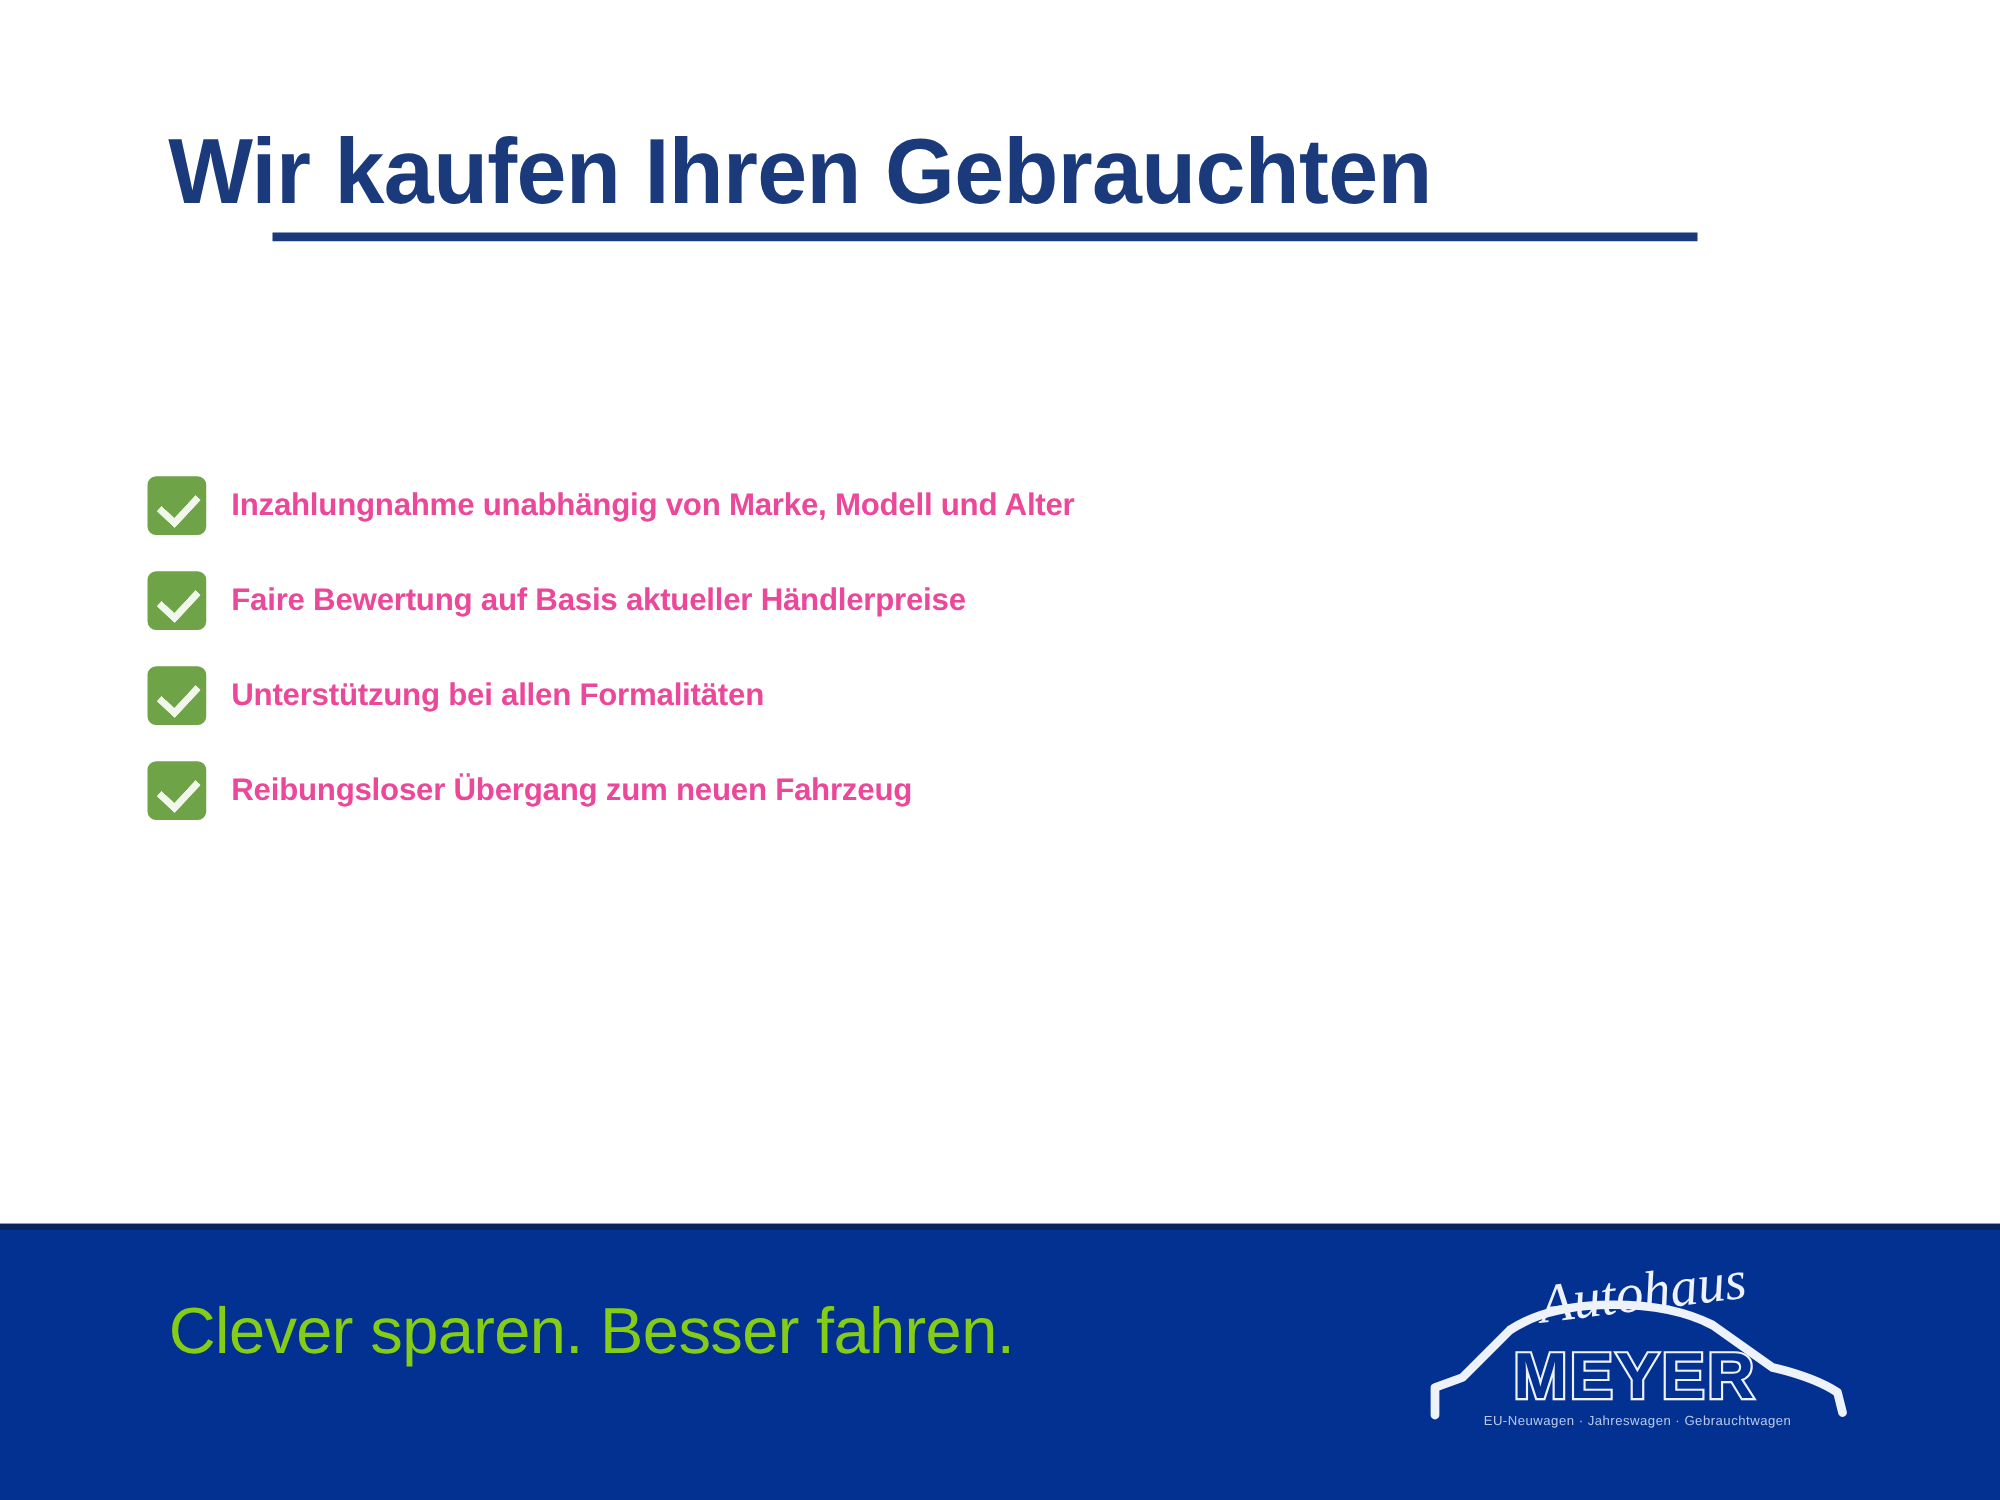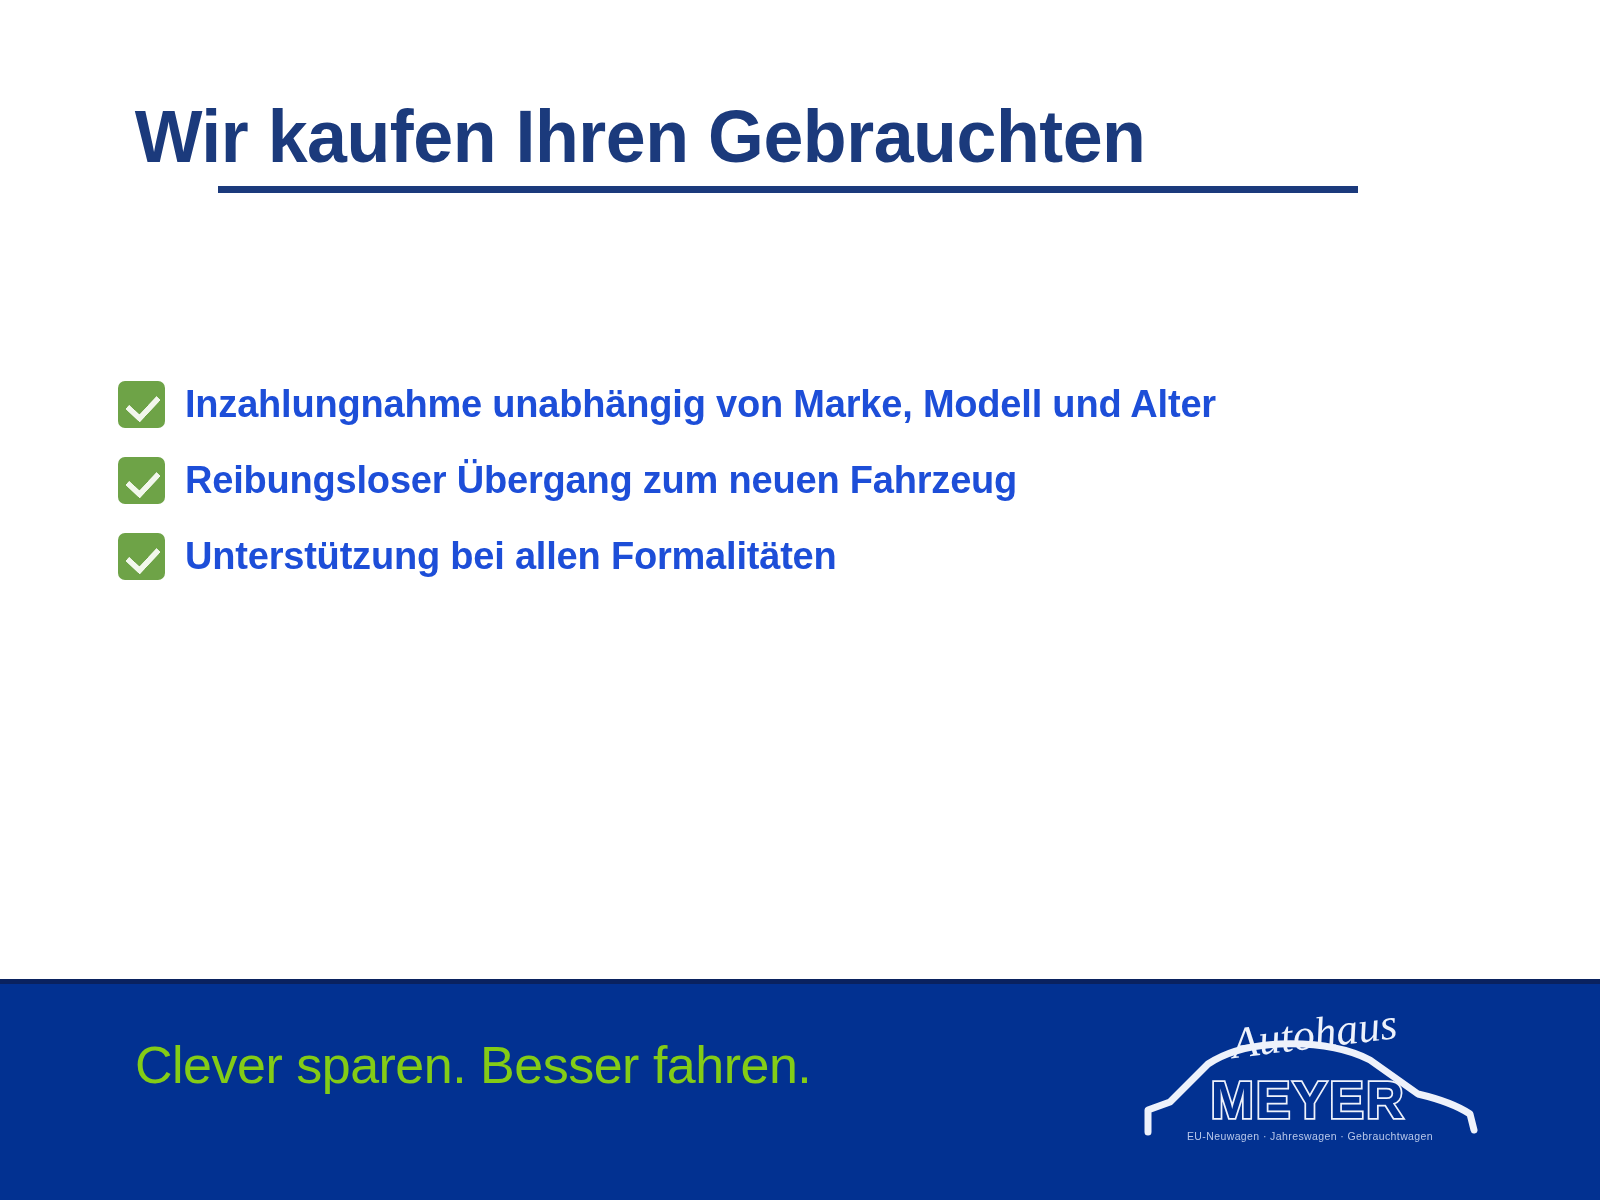--- a/index.html
+++ b/index.html
@@ -92,23 +92,23 @@
     width: 14px;
     height: 25px;
     border: solid #f2f7ec;
     border-width: 0 6px 6px 0;
     transform: rotate(43deg);
     border-radius: 1px;
   }
   .benefit-text {
     font-family: "Liberation Sans", sans-serif;
     font-weight: bold;
-    font-size: 38px;
+    font-size: 25px;
     line-height: 46px;
-    color: #1d4ed8;
+    color: #ec4899;
     letter-spacing: -0.2px;
     white-space: nowrap;
   }
 
   
   .footer-bar {
     position: absolute;
     left: 0;
     bottom: 0;
     width: 1600px;
@@ -159,29 +159,33 @@
   <div class="headline-rule"></div>
 
 
   <div class="benefits">
 
     <div class="benefit-row">
       <span class="check-icon"></span>
       <span class="benefit-text">Inzahlungnahme unabhängig von Marke, Modell und Alter</span>
     </div>
 
+    <div class="benefit-row">
+      <span class="check-icon"></span>
+      <span class="benefit-text">Faire Bewertung auf Basis aktueller Händlerpreise</span>
+    </div>
+
+    <div class="benefit-row">
+      <span class="check-icon"></span>
+      <span class="benefit-text">Unterstützung bei allen Formalitäten</span>
+    </div>
 
     <div class="benefit-row">
       <span class="check-icon"></span>
       <span class="benefit-text">Reibungsloser Übergang zum neuen Fahrzeug</span>
-    </div>
-
-    <div class="benefit-row">
-      <span class="check-icon"></span>
-      <span class="benefit-text">Unterstützung bei allen Formalitäten</span>
     </div>
 
 
   </div>
 
   <div class="footer-bar">
 
     <div class="footer-tagline">Clever sparen. Besser fahren.</div>
 
     <div class="logo">

